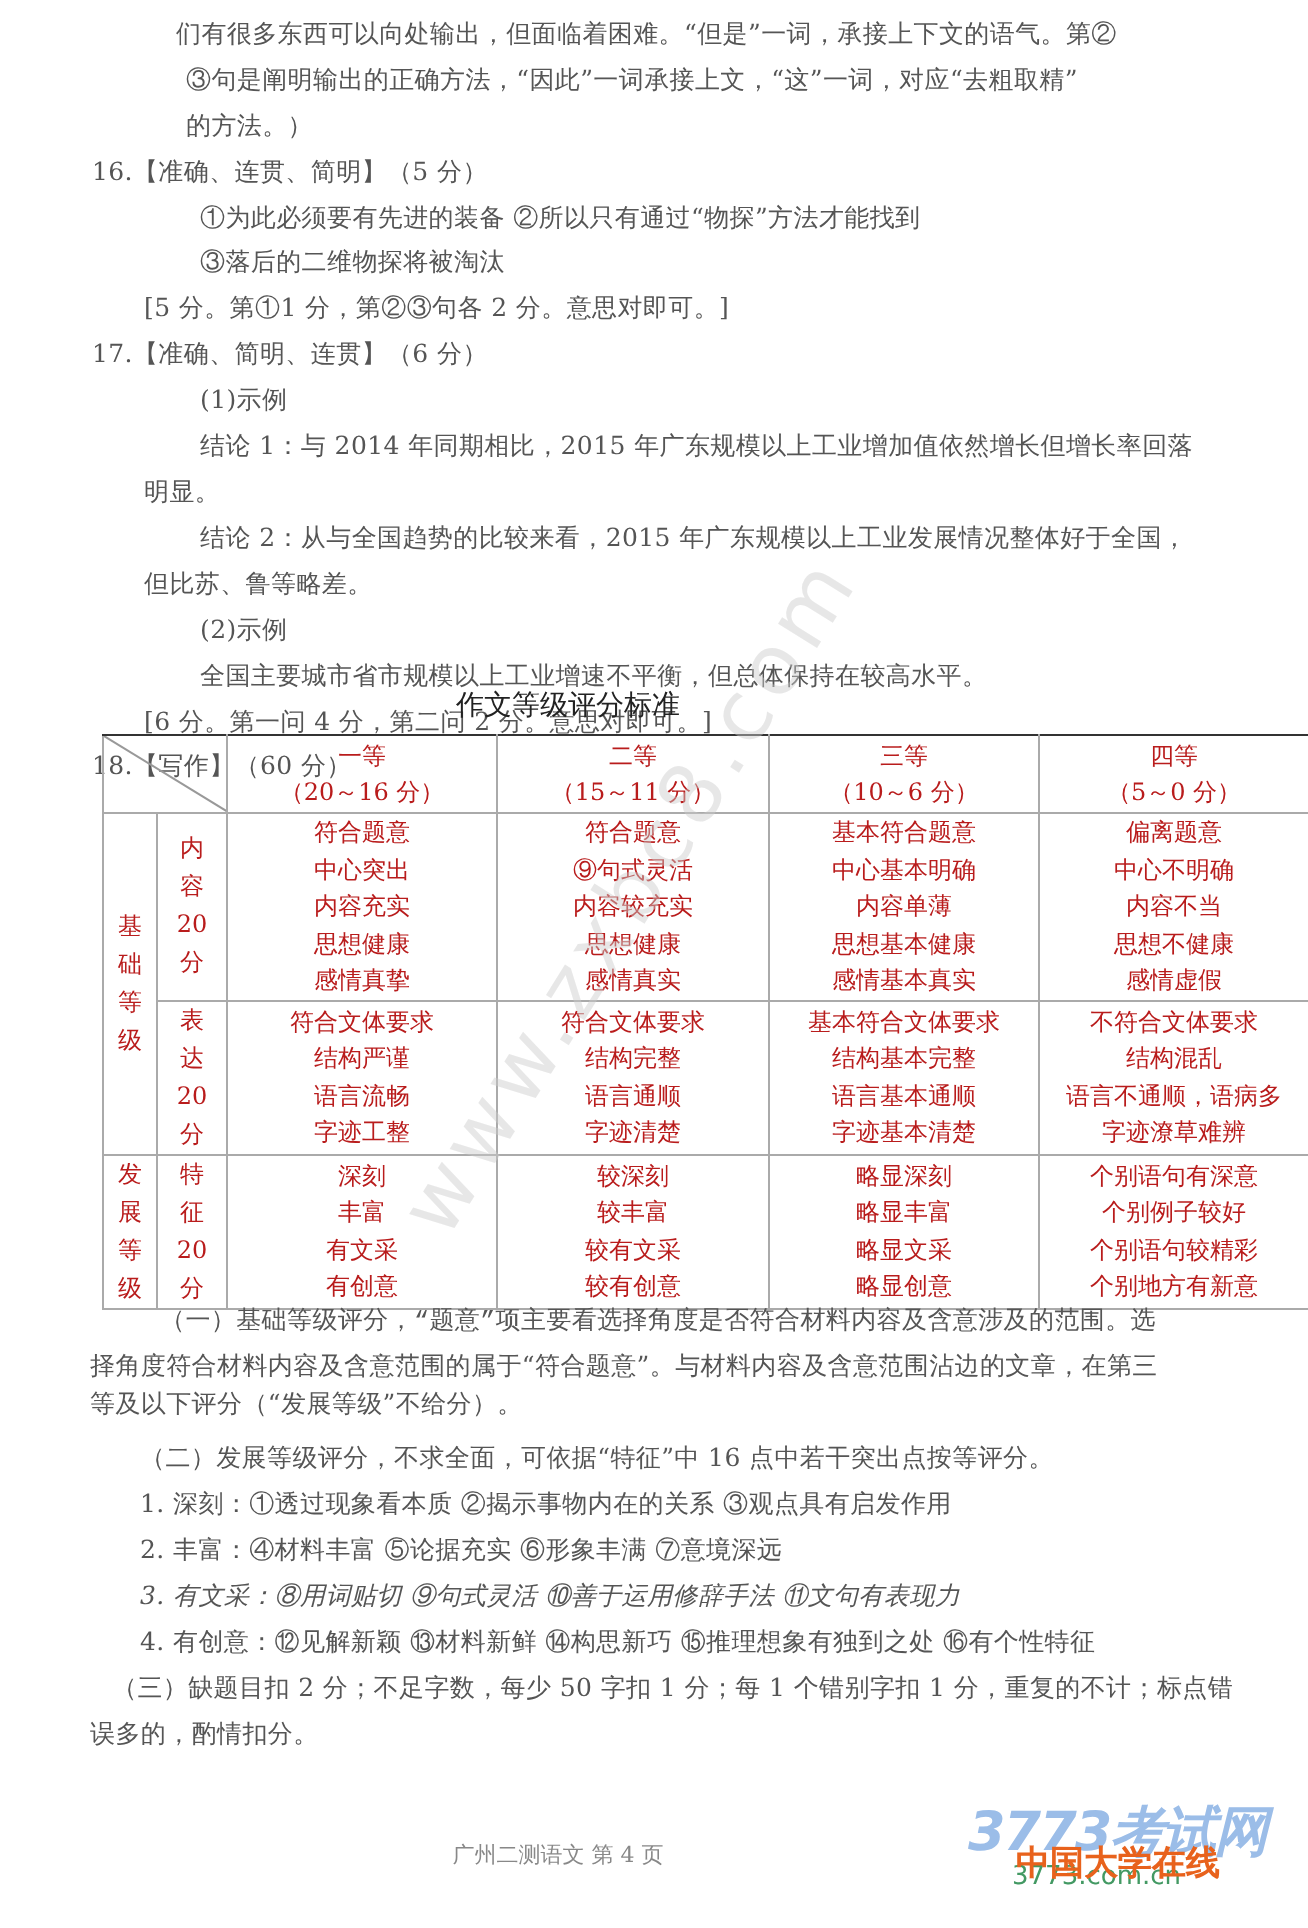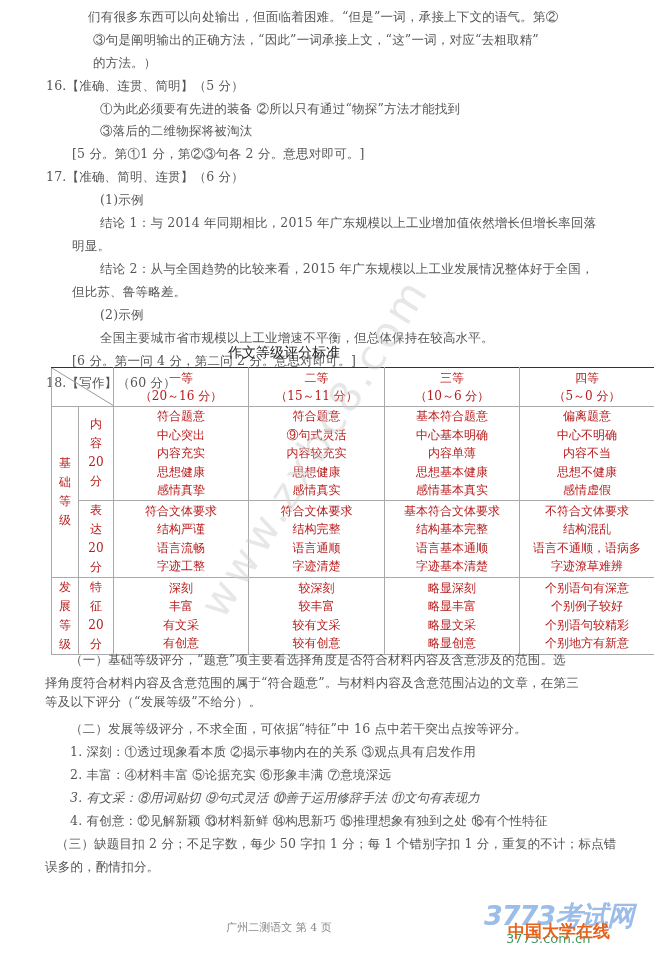--- a/index.html
+++ b/index.html
@@ -196,21 +196,21 @@
             <div>个别语句有深意</div>
             <div>个别例子较好</div>
             <div>个别语句较精彩</div>
             <div>个别地方有新意</div>
           </td>
         </tr>
       </tbody>
   </table>
 
   <div id="notes">
-      <div class="line" style="left: 70px; top: 652px;">（一）基础等级评分，“题意”项主要看选择角度是否符合材料内容及含意涉及的范围。选</div>
+      <div class="line" style="left: 80px; top: 652px; font-family: Liberation Mono, monospace;">（一）基础等级评分，“题意”项主要看选择角度是否符合材料内容及含意涉及的范围。选</div>
       <div class="line" style="left: 45px; top: 675px;">择角度符合材料内容及含意范围的属于“符合题意”。与材料内容及含意范围沾边的文章，在第三</div>
       <div class="line" style="left: 45px; top: 662px; margin-top: 32px;">等及以下评分（“发展等级”不给分）。</div>
       <div class="line" style="left: 70px; top: 721px;">（二）发展等级评分，不求全面，可依据“特征”中 16 点中若干突出点按等评分。</div>
       <div class="line" style="left: 70px; top: 744px;">1. 深刻：①透过现象看本质  ②揭示事物内在的关系  ③观点具有启发作用</div>
       <div class="line" style="left: 70px; top: 767px;">2. 丰富：④材料丰富  ⑤论据充实  ⑥形象丰满  ⑦意境深远</div>
       <div class="line" style="left: 70px; top: 790px; font-style: italic;">3. 有文采：⑧用词贴切  ⑨句式灵活  ⑩善于运用修辞手法  ⑪文句有表现力</div>
       <div class="line" style="left: 70px; top: 813px;">4. 有创意：⑫见解新颖  ⑬材料新鲜  ⑭构思新巧  ⑮推理想象有独到之处  ⑯有个性特征</div>
       <div class="line" style="left: 56px; top: 836px;">（三）缺题目扣 2 分；不足字数，每少 50 字扣 1 分；每 1 个错别字扣 1 分，重复的不计；标点错</div>
       <div class="line" style="left: 45px; top: 859px;">误多的，酌情扣分。</div>
     </div>

